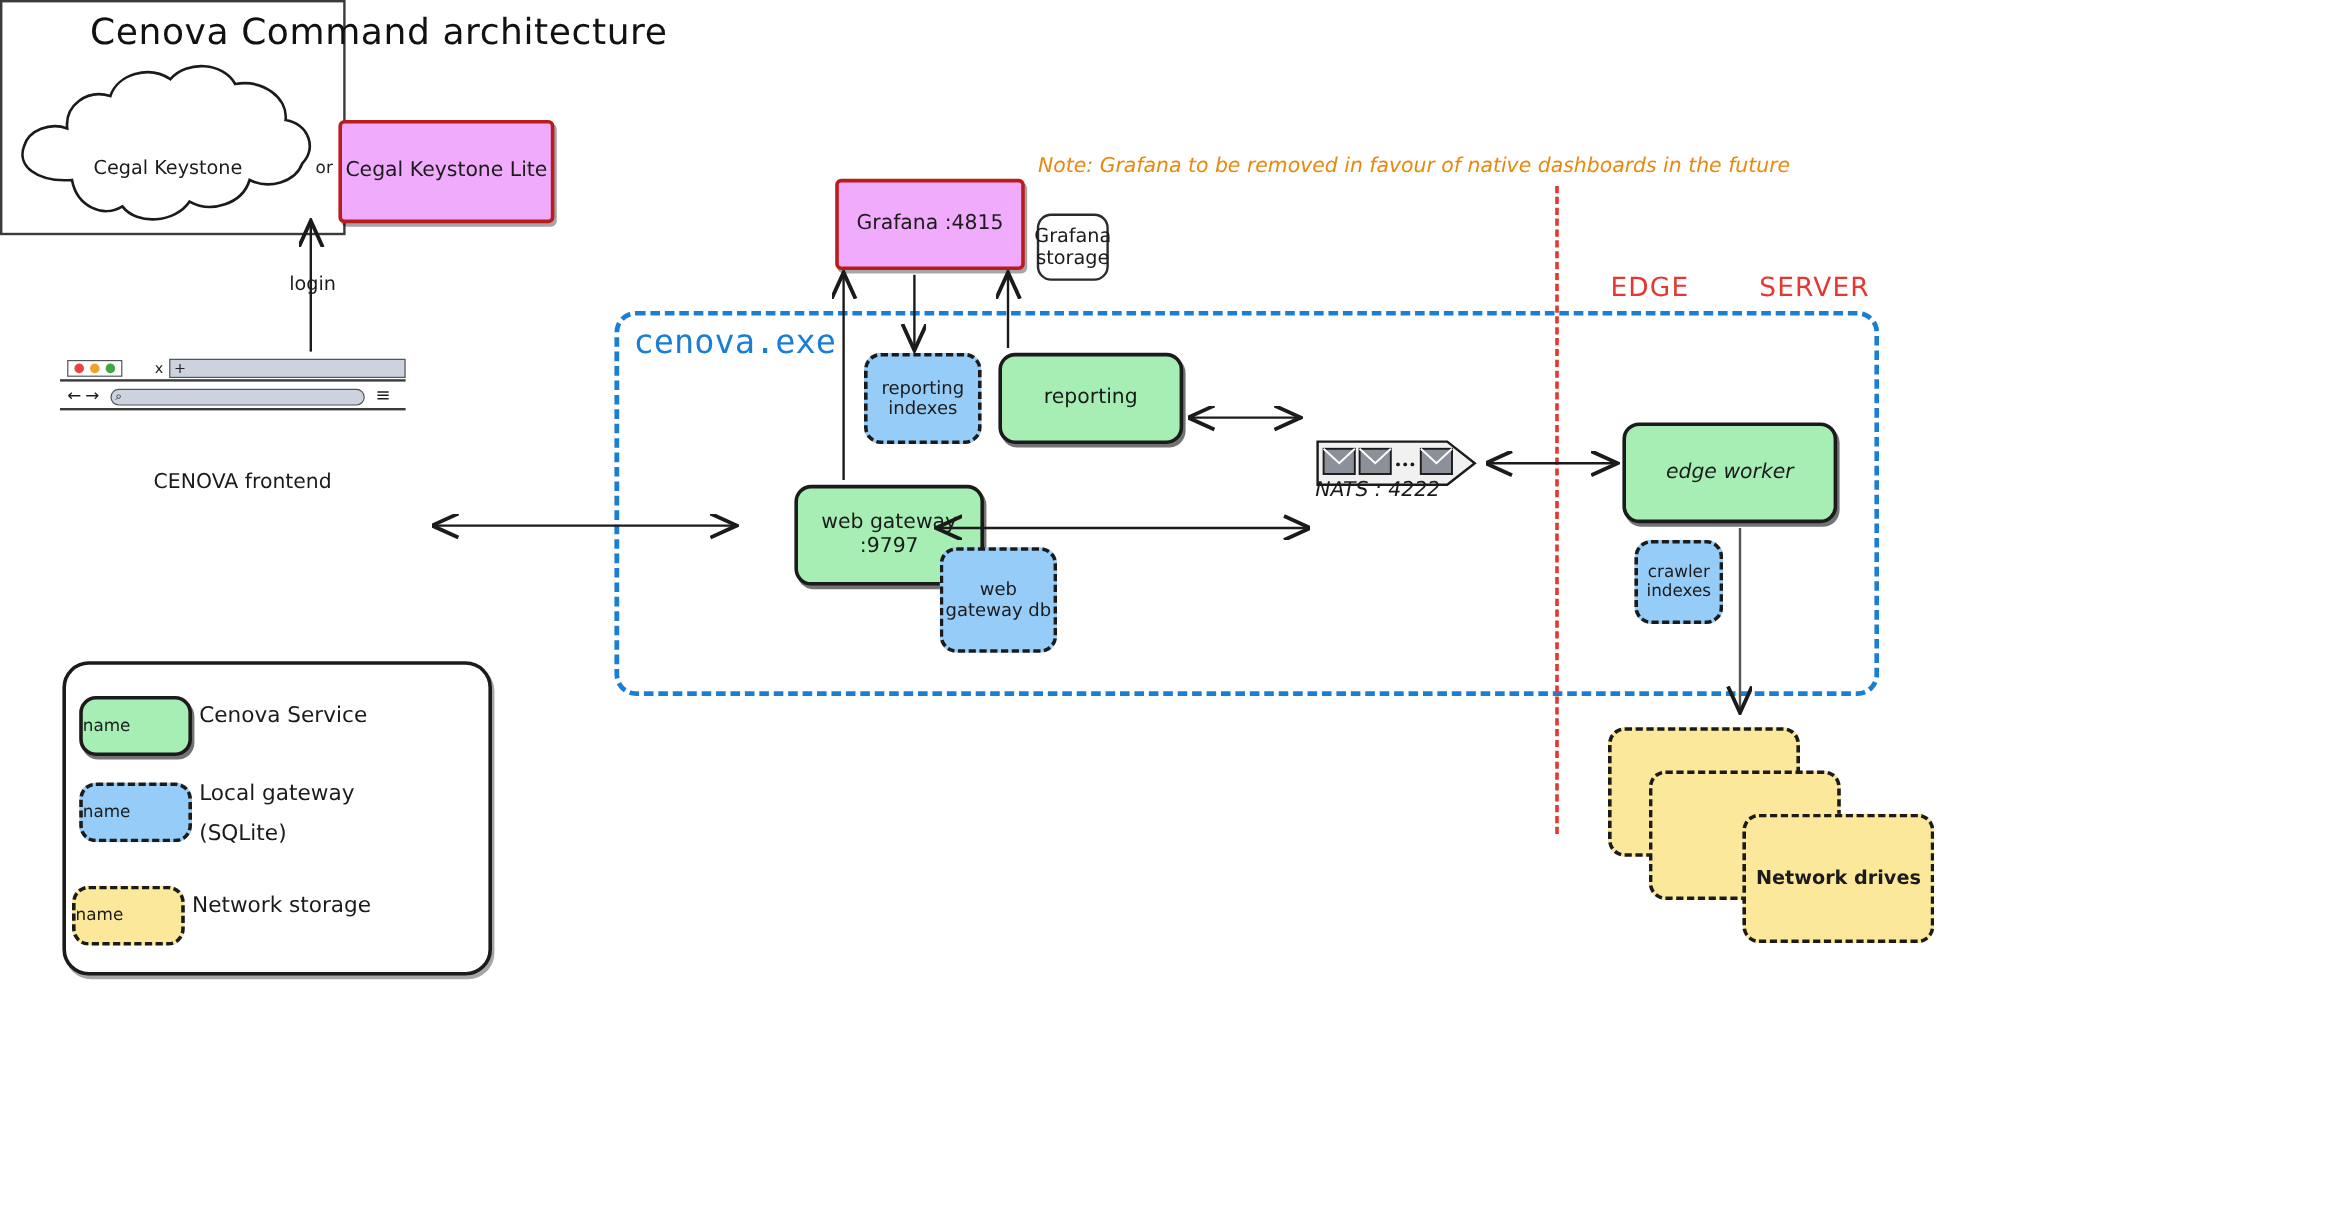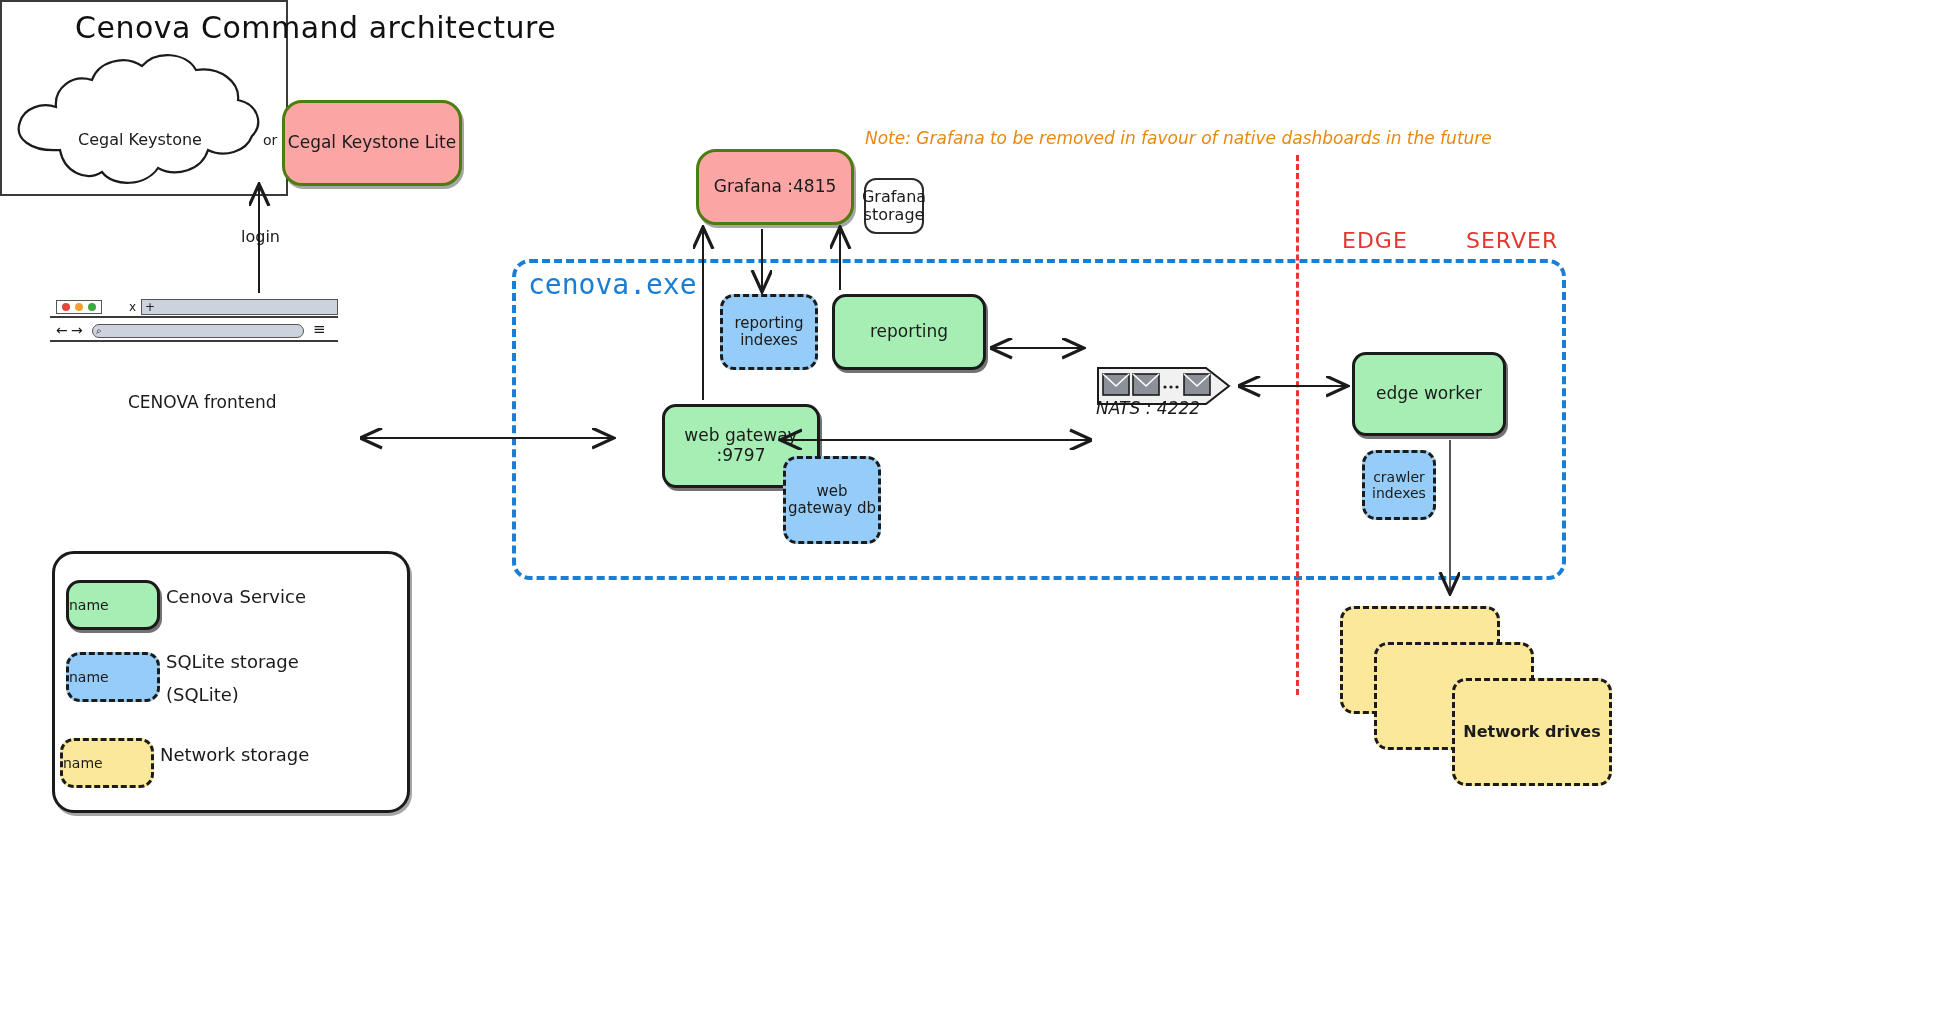--- a/index.html
+++ b/index.html
@@ -9,21 +9,21 @@
   #title{left:75px;top:10px;font-size:30px;letter-spacing:.5px;color:#111;}
   #note{left:865px;top:128px;font-size:17px;color:#e8880c;white-space:nowrap;font-style:italic;}
 
   
   .node{position:absolute;display:flex;align-items:center;justify-content:center;
         text-align:center;line-height:1.15;box-sizing:border-box;}
   .svc{background:#a6eeb4;border:3px solid #1b1b1b;border-radius:14px;
        box-shadow:2px 3px 0 rgba(0,0,0,.55);font-size:17px;}
   .local{background:#96ccf8;border:3px dashed #1b1b1b;border-radius:14px;font-size:15px;}
   .netstore{background:#fbe89a;border:3px dashed #1b1b1b;border-radius:14px;font-size:16px;}
-  .plain{background:#fca5a5;border:3px solid #4d7c0f;border-radius:20px;font-size:17px;
+  .plain{background:#f0abfc;border:3px solid #b91c1c;border-radius:5px;font-size:17px;
          box-shadow:2px 3px 0 rgba(0,0,0,.35);}
   .plain-sm{background:#fff;border:2px solid #2b2b2b;border-radius:12px;font-size:16px;}
   #cloud-label{left:78px;top:130px;font-size:16px;}
   #or-label{left:263px;top:132px;font-size:14px;color:#222;}
   #keystone-lite{left:282px;top:100px;width:180px;height:86px;}
 
   
   #browser{left:50px;top:296px;width:288px;height:196px;background:#fff;
            border:2px solid #3b3b3b;box-sizing:border-box;}
   #browser-tabbar{position:absolute;left:50px;top:296px;width:288px;height:22px;
@@ -108,21 +108,21 @@
 
 <div id="legend" class="abs"></div>
 <div class="lg-chip svc" style="left:66px;top:580px;">
   <span>name</span>
 </div>
 <div class="lg-text" style="left:166px;top:587px;">Cenova Service</div>
 
 <div class="lg-chip local" style="left:66px;top:652px;">
   <span>name</span>
 </div>
-<div class="lg-text" style="left:166px;top:652px;">SQLite storage</div>
+<div class="lg-text" style="left:166px;top:652px;">Local gateway</div>
 <div class="lg-text" style="left:166px;top:685px;">(SQLite)</div>
 
 <div class="lg-chip netstore" style="left:60px;top:738px;">
   <span>name</span>
 </div>
 <div class="lg-text" style="left:160px;top:745px;">Network storage</div>
 
 <div class="abs" id="cenova-box"></div>
 <div class="abs" id="cenova-label">cenova.exe</div>
 <div class="abs" id="split-line"></div>
@@ -167,21 +167,21 @@
     <path d="M1184 374 L1197 386 L1210 374" fill="none" stroke="#fff" stroke-width="1.6"></path>
   </g>
   <g fill="#1b1b1b">
     <circle cx="1165" cy="387" r="1.6"></circle>
       <circle cx="1171" cy="387" r="1.6"></circle>
       <circle cx="1177" cy="387" r="1.6"></circle>
   </g>
 </svg>
 <div class="abs" id="nats-label">NATS : 4222</div>
 
-<div class="node svc" style="left:1352px;top:352px;width:154px;height:84px;">
+<div class="node svc" style="left:1352px;top:352px;width:179px;height:84px;font-style:italic;">
   <span>edge worker</span>
 </div>
 
 <div class="node local" style="left:1362px;top:450px;width:74px;height:70px;flex-direction:column;font-size:14px;">
   <span>crawler</span>
   <span>indexes</span>
 </div>
 
 <div class="node netstore" style="left:1340px;top:606px;width:160px;height:108px;"></div>
 <div class="node netstore" style="left:1374px;top:642px;width:160px;height:108px;"></div>

